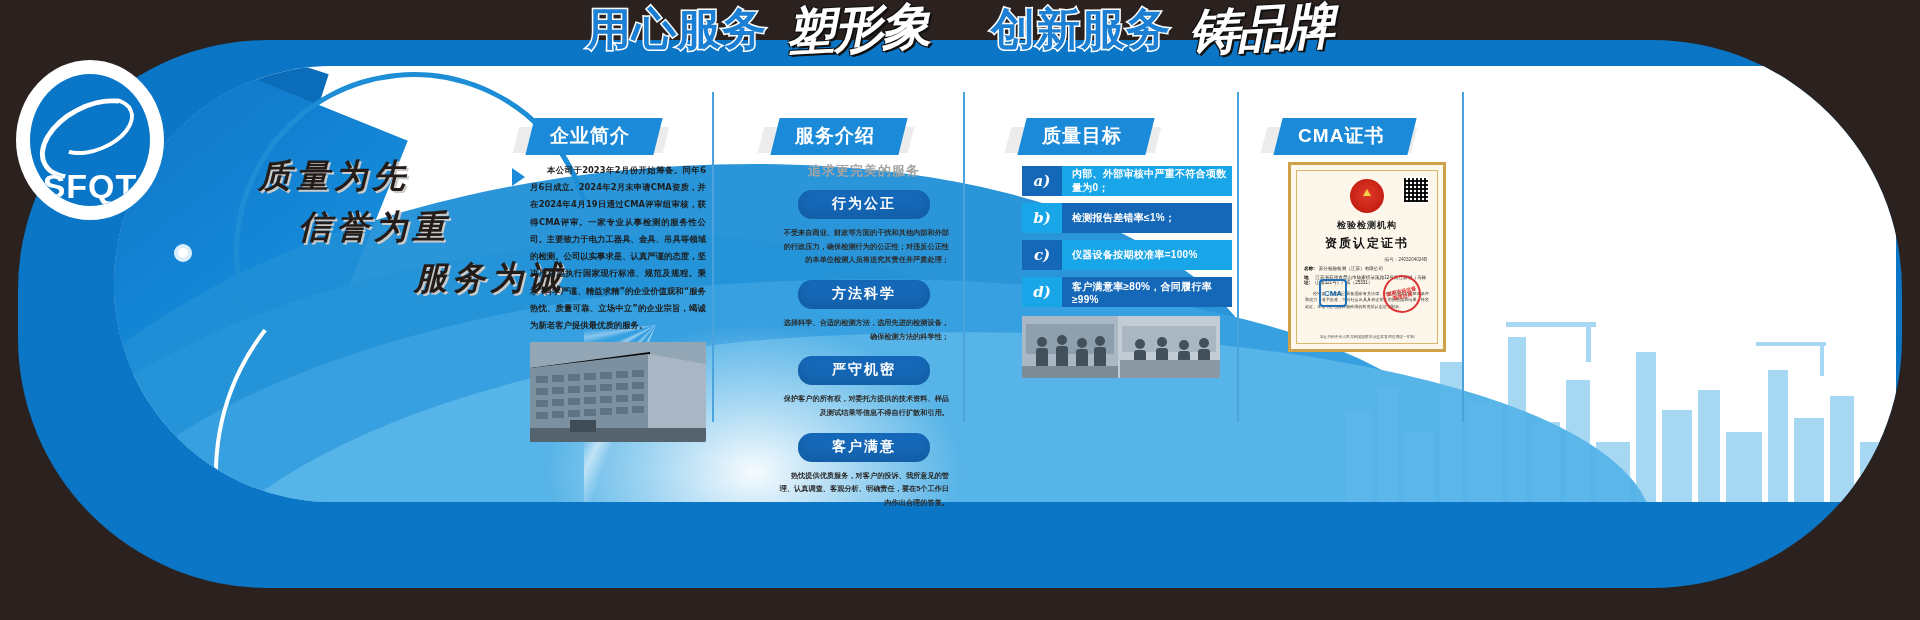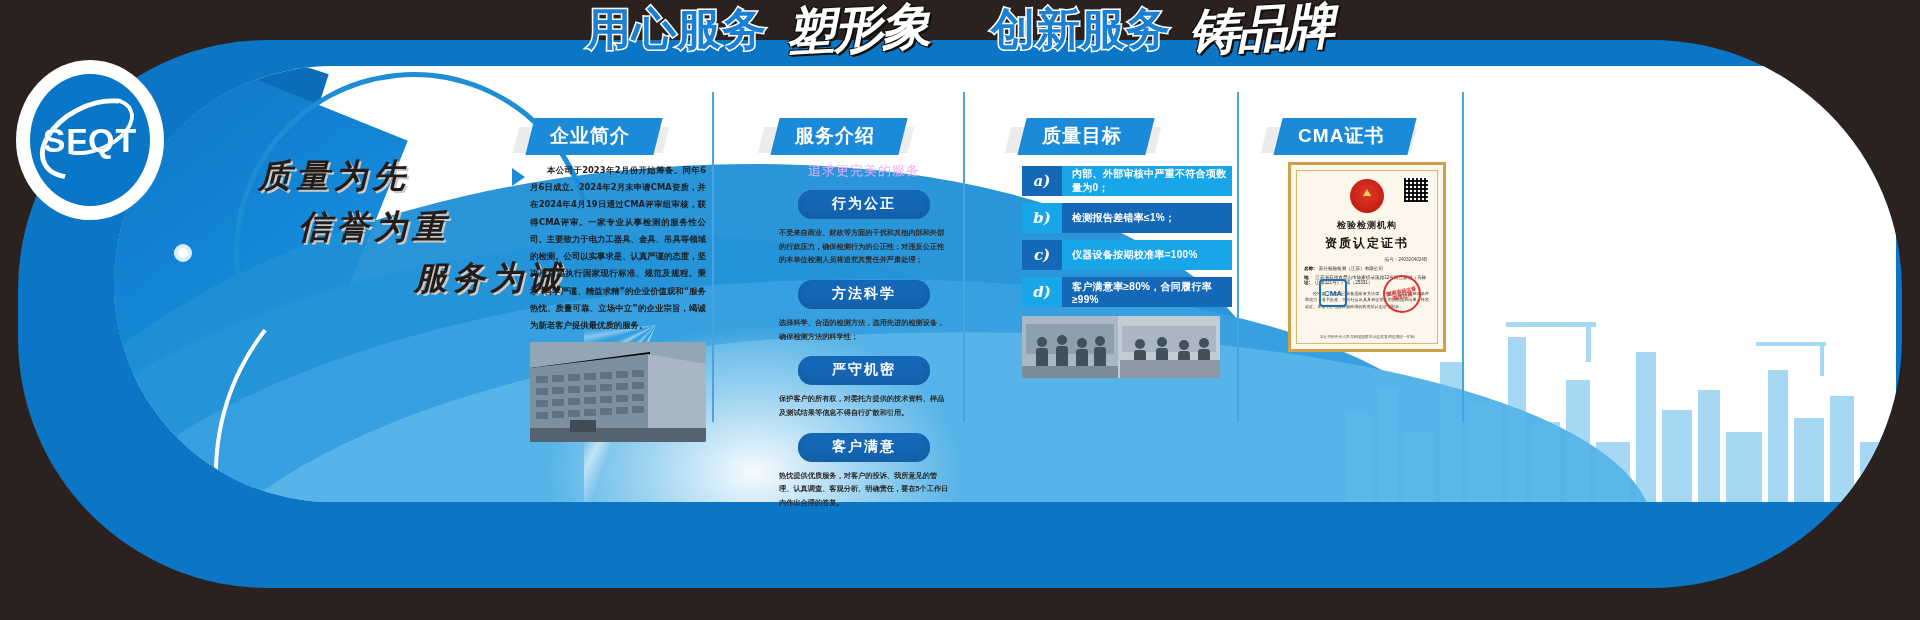--- a/index.html
+++ b/index.html
@@ -104,21 +104,21 @@
   
   .logo-badge {
     position:absolute; left:16px; top:60px; width:148px; height:160px;
     border-radius:50%; background:#ffffff;
     display:flex; align-items:center; justify-content:center; z-index:14;
     box-shadow:0 0 0 0 rgba(0,0,0,0);
   }
   .logo-core {
     width:120px; height:132px; border-radius:50%;
     background:#0a76c8; position:relative; overflow:hidden;
-    display:flex; align-items:center; justify-content:center;
+    display:flex; align-items:flex-end; justify-content:center;
   }
   .logo-text {
     color:#fff; font-weight:900; font-size:34px; letter-spacing:1px;
     font-family:"Liberation Sans", sans-serif; z-index:3;
     text-shadow:0 0 1px #0a76c8;
   }
   .logo-swoosh {
     position:absolute; width:112px; height:70px; border:5px solid #fff;
     border-radius:50%; border-color:#fff transparent transparent #fff;
     transform: rotate(-28deg); left:6px; top:30px; z-index:1;
@@ -193,31 +193,31 @@
     font-family:"DejaVu Sans","Liberation Sans",sans-serif;
   }
   .intro-photo {
     margin-top:8px; width:176px; height:100px; border-radius:2px; overflow:hidden;
     background:linear-gradient(170deg,#b9c6d2 0%,#8d9fae 50%,#6f8291 100%);
     position:relative;
   }
 
   
   .svc-sub {
-    text-align:center; color:#f0abfc; font-size:13px; font-weight:400;
+    text-align:center; color:#a3a3a3; font-size:13px; font-weight:700;
     margin:2px 0 10px 0; letter-spacing:1px;
   }
   .svc-pill {
     width:132px; margin:0 auto; background:#1568b8; color:#fff;
     border-radius:14px; text-align:center; font-size:14px; font-weight:800;
     padding:5px 0 6px 0; letter-spacing:2px;
     box-shadow: inset 0 -7px 12px rgba(0,0,0,.10);
   }
   .svc-desc {
-    font-size:7.2px; line-height:1.9; color:#2b2b2b; text-align:left;
+    font-size:7.2px; line-height:1.9; color:#2b2b2b; text-align:right;
     margin:7px 4px 13px 4px; font-weight:600;
   }
 
   
   .goal-row { display:flex; align-items:stretch; margin-bottom:7px; height:30px; }
   .goal-key {
     width:40px; background:#1568b8; color:#fff; font-size:15px; font-weight:800;
     display:flex; align-items:center; justify-content:center; font-style:italic;
     font-family:"DejaVu Serif","Liberation Serif",serif;
   }

